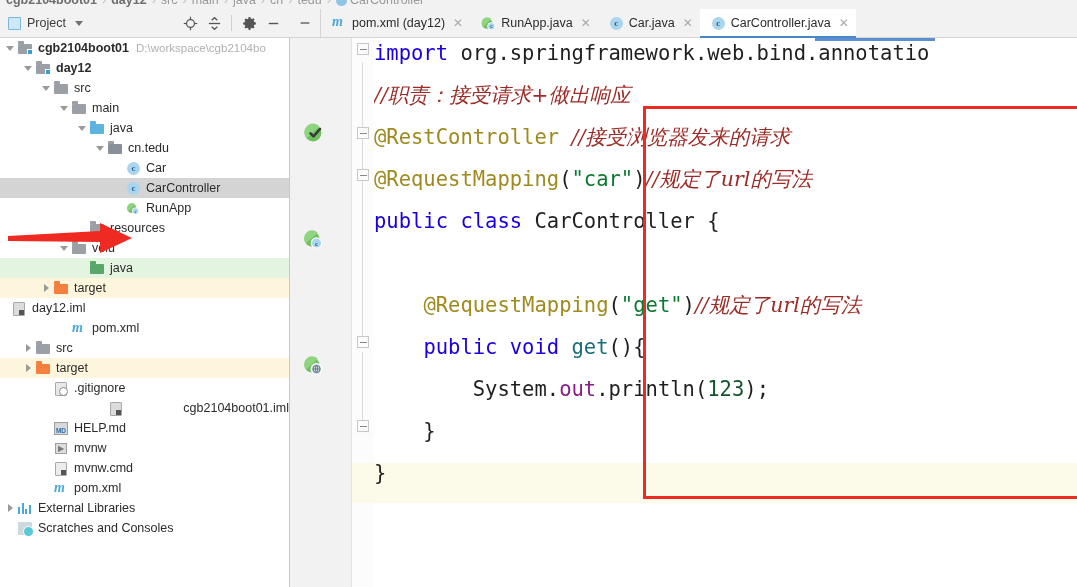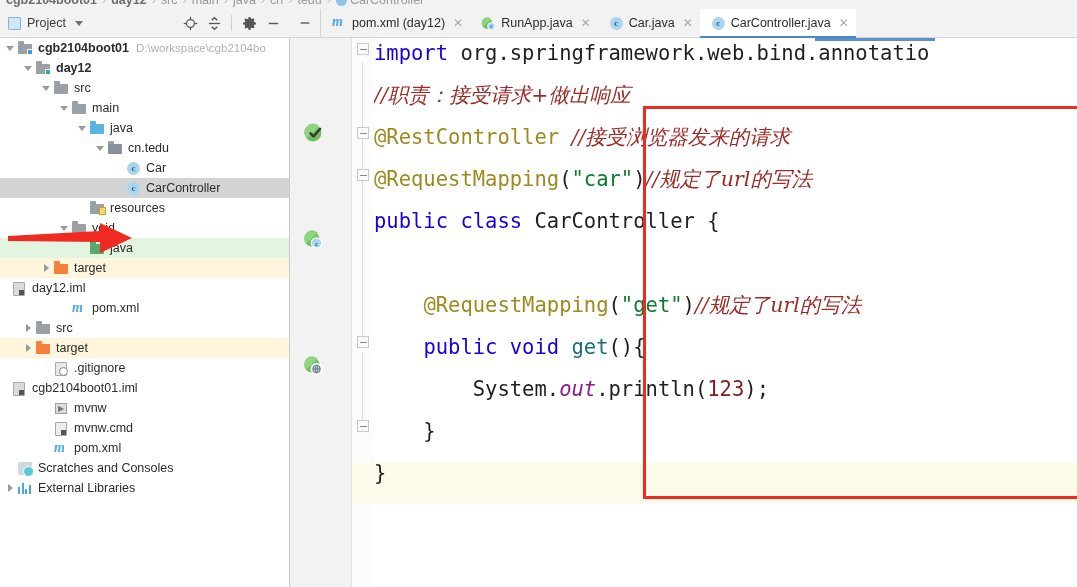--- a/index.html
+++ b/index.html
@@ -270,23 +270,23 @@
     font-family: "DejaVu Sans Mono", monospace;
     font-size: 20.5px;
     line-height: 42px;
     color: #1f1f1f;
     white-space: pre;
   }
   .code .ln { position: absolute; left: 0; white-space: pre; }
   .kw   { color: #1a00e0; }
   .anno { color: #9e8a1e; }
   .str  { color: #0a7a2e; }
-  .num  { color: #7f1d1d; }
+  .num  { color: #14532d; }
   .cmt  { color: #9c2b26; font-style: italic; font-family: "DejaVu Serif", serif; }
-  .field{ color: #8b1a8b; font-style: italic; }
+  .field{ color: #8b1a8b; }
   .meth { color: #1a6e7a; }
   .plain{ color: #1f1f1f; }
   .punct{ color: #1f1f1f; }
   .cur-line-band2 {
     position: absolute; left: 62px; right: 0; top: 454px; height: 40px;
     background: #fcfae8;
   }
 
   
   .red-box {
@@ -404,20 +404,32 @@
           </span>
           <span class="label">Car</span>
         </div>
         <div class="row sel" style="padding-left: 114px;">
           <span class="arrow"></span>
           <span class="ico">
             <span class="cls-ico">c</span>
           </span>
           <span class="label">CarController</span>
         </div>
+        <div class="row" style="padding-left: 114px;">
+          <span class="arrow"></span>
+          <span class="ico">
+            <svg class="run-ico" viewBox="0 0 16 16">
+              <circle cx="6.6" cy="8" r="5.6" fill="#6fbf5e"></circle>
+              <path d="M2.3 11.6 L11 3.2 A5.6 5.6 0 0 0 2.3 11.6Z" fill="#8fd47f"></path>
+              <circle cx="11" cy="11" r="4" fill="#a9d5ef" stroke="#fff" stroke-width="0.9"></circle>
+              <text x="11" y="13.2" font-size="5.4" font-family="serif" font-weight="bold" fill="#24618e" text-anchor="middle">c</text>
+            </svg>
+          </span>
+          <span class="label">RunApp</span>
+        </div>
         <div class="row" style="padding-left: 78px; text-align: right;">
           <span class="arrow"></span>
           <span class="ico">
             <span class="folder-gray">
               <span class="res-badge"></span>
             </span>
           </span>
           <span class="label">resources</span>
         </div>
         <div class="row" style="padding-left: 60px;">
@@ -469,66 +481,73 @@
           </span>
           <span class="label">target</span>
         </div>
         <div class="row" style="padding-left: 42px;">
           <span class="arrow"></span>
           <span class="ico">
             <span class="git-ico"></span>
           </span>
           <span class="label">.gitignore</span>
         </div>
-        <div class="row" style="">
+        <div class="row" style="padding-left: 42px; justify-content: space-between;">
           <span class="arrow"></span>
           <span class="ico">
             <span class="file-ico iml"></span>
           </span>
           <span class="label">cgb2104boot01.iml</span>
         </div>
         <div class="row" style="padding-left: 42px;">
           <span class="arrow"></span>
           <span class="ico">
+            <span class="md-ico">MD</span>
+          </span>
+          <span class="label">HELP.md</span>
+        </div>
+        <div class="row" style="padding-left: 42px;">
+          <span class="arrow"></span>
+          <span class="ico">
             <span class="mvnw-ico">▶</span>
           </span>
           <span class="label">mvnw</span>
         </div>
         <div class="row" style="padding-left: 42px;">
           <span class="arrow"></span>
           <span class="ico">
             <span class="file-ico" style="background:#ececec"></span>
           </span>
           <span class="label">mvnw.cmd</span>
         </div>
         <div class="row" style="padding-left: 42px;">
           <span class="arrow"></span>
           <span class="ico">
             <span class="m-ico">m</span>
           </span>
           <span class="label">pom.xml</span>
-        </div>
-        <div class="row" style="padding-left: 6px;">
-          <span class="arrow"></span>
-          <span class="ico">
-            <span class="scratch-ico"></span>
-          </span>
-          <span class="label">Scratches and Consoles</span>
         </div>
         <div class="row" style="padding-left: 6px;">
           <span class="arrow closed"></span>
           <span class="ico">
             <span class="lib-ico">
               <i style="height:7px"></i>
               <i style="height:11px"></i>
               <i style="height:5px"></i>
               <i style="height:9px"></i>
             </span>
           </span>
           <span class="label">External Libraries</span>
+        </div>
+        <div class="row" style="padding-left: 6px;">
+          <span class="arrow"></span>
+          <span class="ico">
+            <span class="scratch-ico"></span>
+          </span>
+          <span class="label">Scratches and Consoles</span>
         </div>
       </div>
 
     <svg class="red-arrow" width="125" height="32" viewBox="0 0 125 32">
       <polygon points="0,14 92,9 92,1 124,16 92,31 92,20 0,19" fill="#ee2a22"></polygon>
     </svg>
   </div>
 
   <div class="editor-area">
 

